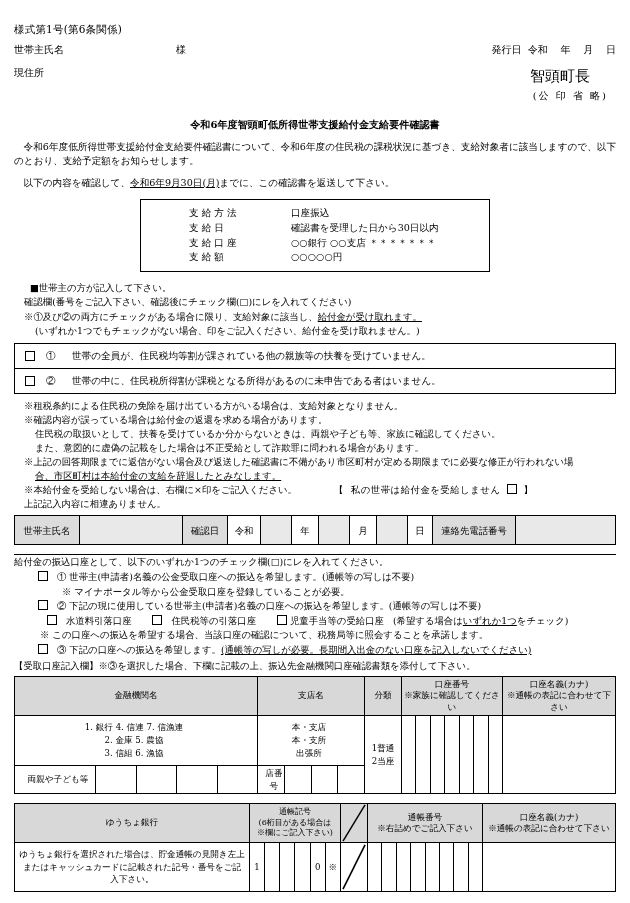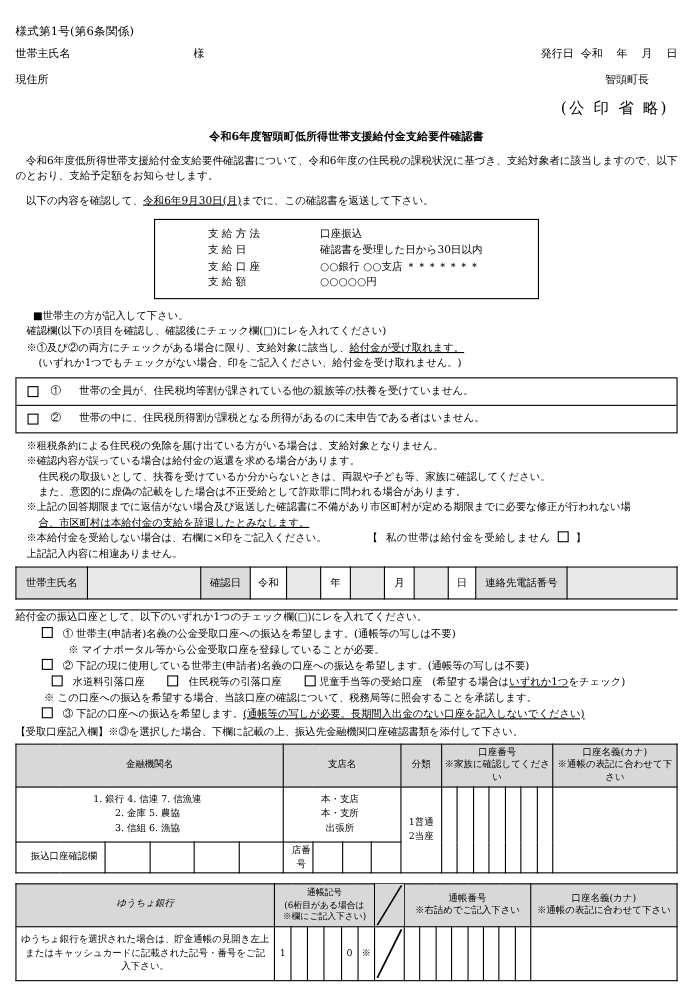--- a/index.html
+++ b/index.html
@@ -14,22 +14,22 @@
   }
   .page{position:relative;width:630px;height:903px;padding:0;box-sizing:border-box;}
   .pad{padding:0 14px;}
 
   
   .form-no{font-size:10.5px;margin-top:22px;letter-spacing:.2px;}
   .hdr-row{position:relative;height:17px;margin-top:6px;}
   .hdr-left{position:absolute;left:0;top:0;font-size:10px;}
   .hdr-sama{position:absolute;left:162px;top:0;font-size:10px;}
   .hdr-right{position:absolute;right:0;top:0;font-size:10px;white-space:pre;}
-  .hdr-mayor{position:absolute;right:26px;top:0;font-size:10px;}
-  .hdr-seal{position:absolute;right:8px;top:0;font-size:14px;letter-spacing:2px;}
+  .hdr-mayor{position:absolute;right:26px;top:0;font-size:15px;}
+  .hdr-seal{position:absolute;right:8px;top:0;font-size:10px;letter-spacing:2px;}
 
   .doc-title{text-align:center;font-size:10px;font-weight:bold;margin-top:14px;letter-spacing:.1px;}
   .para{font-size:9.6px;margin-top:7px;text-align:justify;line-height:1.5;}
   .para.indent{text-indent:1em;}
   .u{text-decoration:underline;}
 
   
   .pay-box{
     border:1px solid #000;
     width:350px;margin:9px auto 0 auto;
@@ -135,21 +135,21 @@
       <span class="pay-key">支 給 口 座</span>
       <span>○○銀行  ○○支店  ＊＊＊＊＊＊＊</span>
     </div>
     <div class="pay-line">
       <span class="pay-key">支  給  額</span>
       <span>○○○○○円</span>
     </div>
   </div>
 
   <div class="note n1">■世帯主の方が記入して下さい。</div>
-  <div class="note ind1">確認欄(以下の項目を確認し、確認後にチェック欄(□)にレを入れてください)</div>
+  <div class="note ind1">確認欄(番号をご記入下さい、確認後にチェック欄(□)にレを入れてください)</div>
   <div class="note ind1">
     <span>※①及び②の両方にチェックがある場合に限り、支給対象に該当し、</span><span class="u">給付金が受け取れます。</span>
   </div>
   <div class="note ind2">(いずれか1つでもチェックがない場合、印をご記入ください、給付金を受け取れません。)</div>
 
   <div class="chk-group">
     <div class="chk-row">
       <span class="cbox"></span>
       <span class="circnum">①</span>
       <span>世帯の全員が、住民税均等割が課されている他の親族等の扶養を受けていません。</span>
@@ -256,37 +256,37 @@
       <td class="cellh dig" rowspan="2"></td>
       <td class="cellh dig" rowspan="2"></td>
       <td class="cellh dig" rowspan="2"></td>
       <td class="cellh dig" rowspan="2"></td>
       <td class="cellh dig" rowspan="2"></td>
       <td class="cellh dig" rowspan="2"></td>
       <td class="cellh dig" rowspan="2"></td>
       <td class="cellh" rowspan="2"></td>
     </tr>
     <tr class="numrow">
-      <td class="lbl-left" colspan="2" style="width:132px;">振込口座確認欄</td>
+      <td class="lbl-left" colspan="2" style="width:132px;">両親や子ども等</td>
       <td class="dig"></td>
       <td class="dig"></td>
       <td class="dig"></td>
       <td class="dig"></td>
       <td class="lbl-left" style="width:52px;">店番号</td>
       <td class="dig"></td>
       <td class="dig"></td>
       <td class="dig"></td>
     </tr>
   </tbody>
       </table>
 
   <table class="bank-tbl" style="margin-top:9px;">
     <tbody>
           <tr>
-      <td class="th" style="width:232px;font-style:italic;">ゆうちょ銀行</td>
+      <td class="th" style="width:232px;">ゆうちょ銀行</td>
       <td class="th" colspan="6" style="width:88px;white-space:pre-line;font-size:8px;">通帳記号
 (6桁目がある場合は
 ※欄にご記入下さい)</td>
       <td class="th slashcell" style="width:26px;">
         <svg viewBox="0 0 26 80" preserveAspectRatio="none" aria-hidden="true">
                 <line x1="2" y1="78" x2="24" y2="2" stroke="#000" stroke-width="1.6"></line>
               </svg>
       </td>
       <td class="th" colspan="8" style="width:112px;white-space:pre-line;">通帳番号
 ※右詰めでご記入下さい</td>

